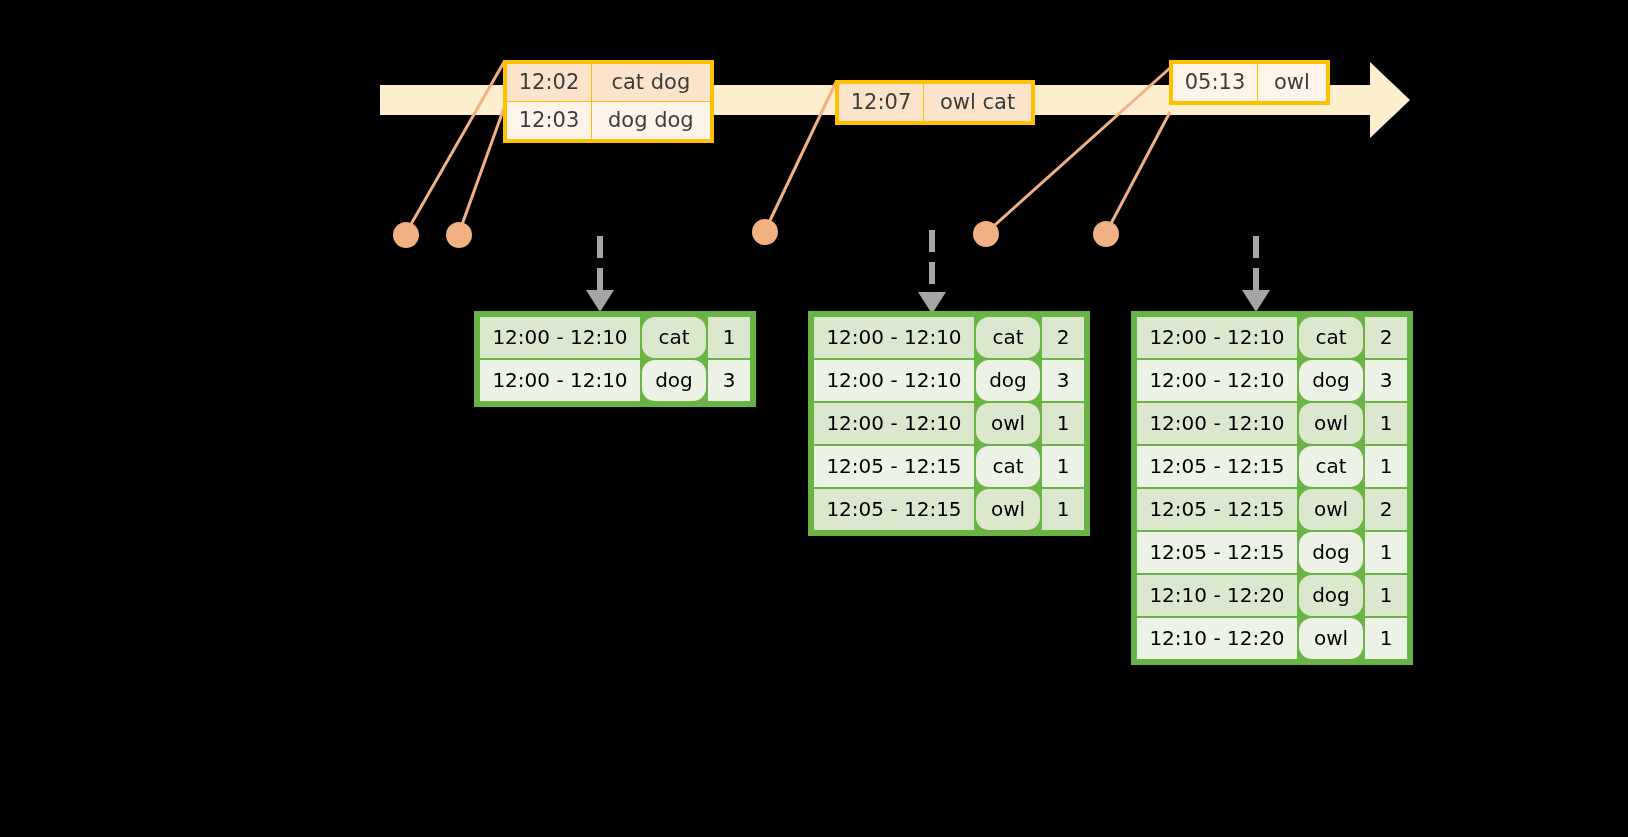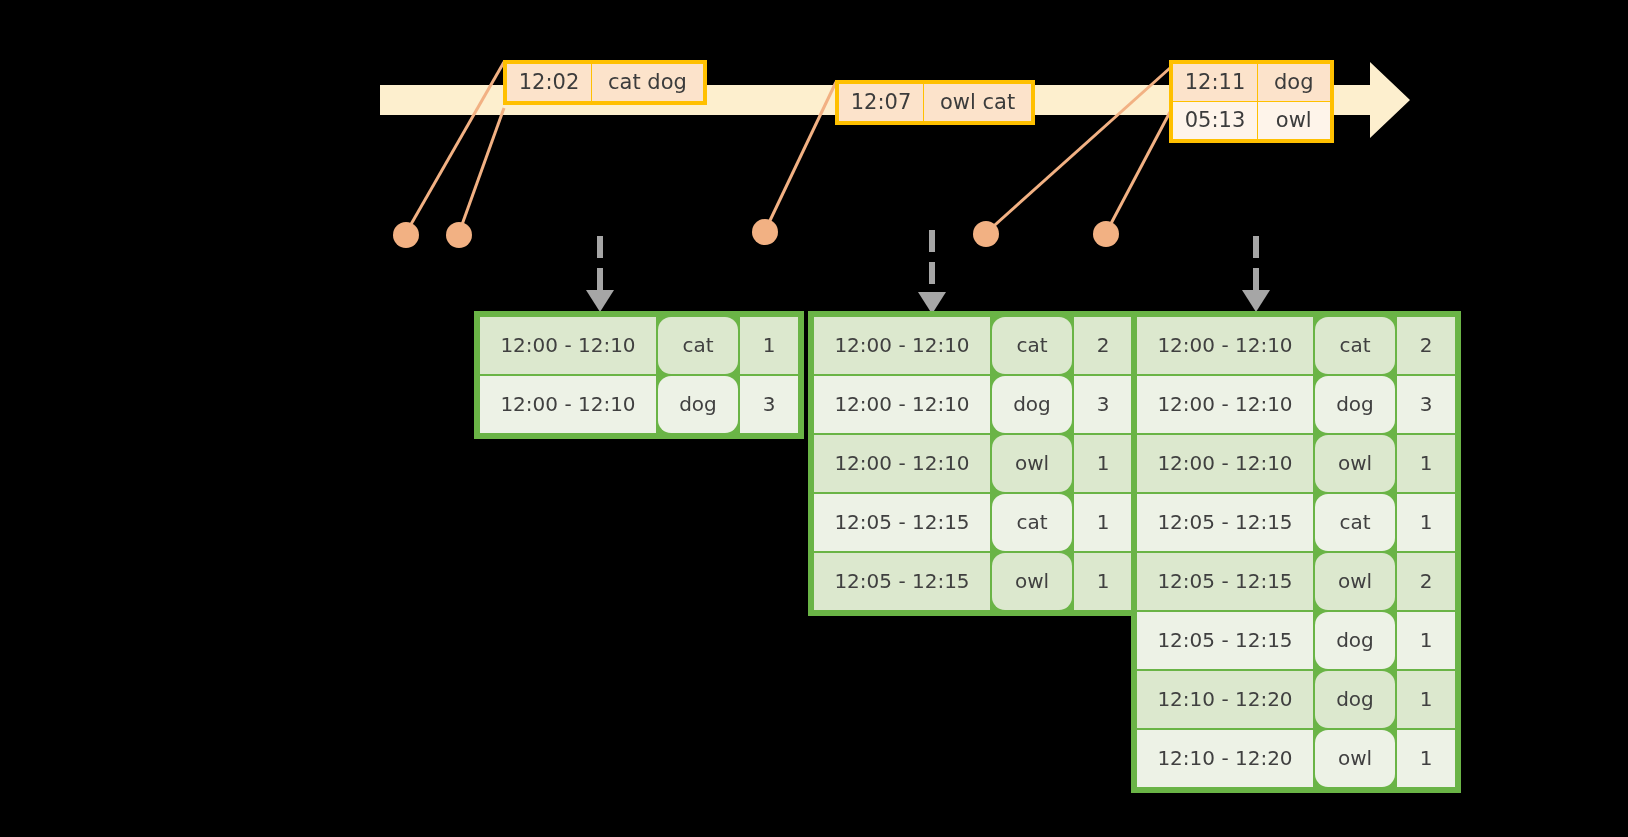--- a/index.html
+++ b/index.html
@@ -16,22 +16,22 @@
                 text-align:center;padding:0;height:37px;line-height:37px;
                 white-space:nowrap;}
   .evt-table td.time{width:84px;}
   .evt-table td.words{padding:0 16px;}
   .evt-table tr.r0 td{background:#FCE3CB;}
   .evt-table tr.r1 td{background:#FEF4EA;}
 
   
   .res-table{position:absolute;border:4px solid #6AB446;background:#6AB446;}
   .res-table table{border-collapse:separate;border-spacing:2px;}
-  .res-table td{font-size:20px;color:#404040;text-align:center;
-                height:33px;line-height:33px;white-space:nowrap;padding:12px;}
+  .res-table td{font-size:20px;color:#000000;text-align:center;
+                height:33px;line-height:33px;white-space:nowrap;padding:4px;}
   .res-table td.win{width:152px;}
   .res-table td.key{width:56px;border-radius:13px;}
   .res-table td.cnt{width:34px;}
   .res-table tr.even td{background:#DCE8CE;}
   .res-table tr.odd  td{background:#EDF2E6;}
 </style>
 </head>
 <body>
 
 <div id="stage">
@@ -70,42 +70,42 @@
     </g>
   </svg>
 
   <div class="evt-table" style="left:503px;top:60px;">
     <table>
       <tbody>
           <tr class="r0">
         <td class="time">12:02</td>
         <td class="words">cat dog</td>
       </tr>
+      <tr class="r1">
+        <td class="time">12:03</td>
+        <td class="words">dog dog</td>
+      </tr>
     </tbody>
       </table>
   </div>
 
   <div class="evt-table" style="left:835px;top:80px;">
     <table>
       <tbody>
           <tr class="r0">
         <td class="time">12:07</td>
         <td class="words">owl cat</td>
       </tr>
     </tbody>
       </table>
   </div>
 
   <div class="evt-table" style="left:1169px;top:60px;">
     <table>
       <tbody>
-          <tr class="r0">
-        <td class="time">12:11</td>
-        <td class="words">dog</td>
-      </tr>
       <tr class="r1">
         <td class="time">05:13</td>
         <td class="words">owl</td>
       </tr>
     </tbody>
       </table>
   </div>
 
   <div class="res-table" style="left:474px;top:311px;">
     <table>

